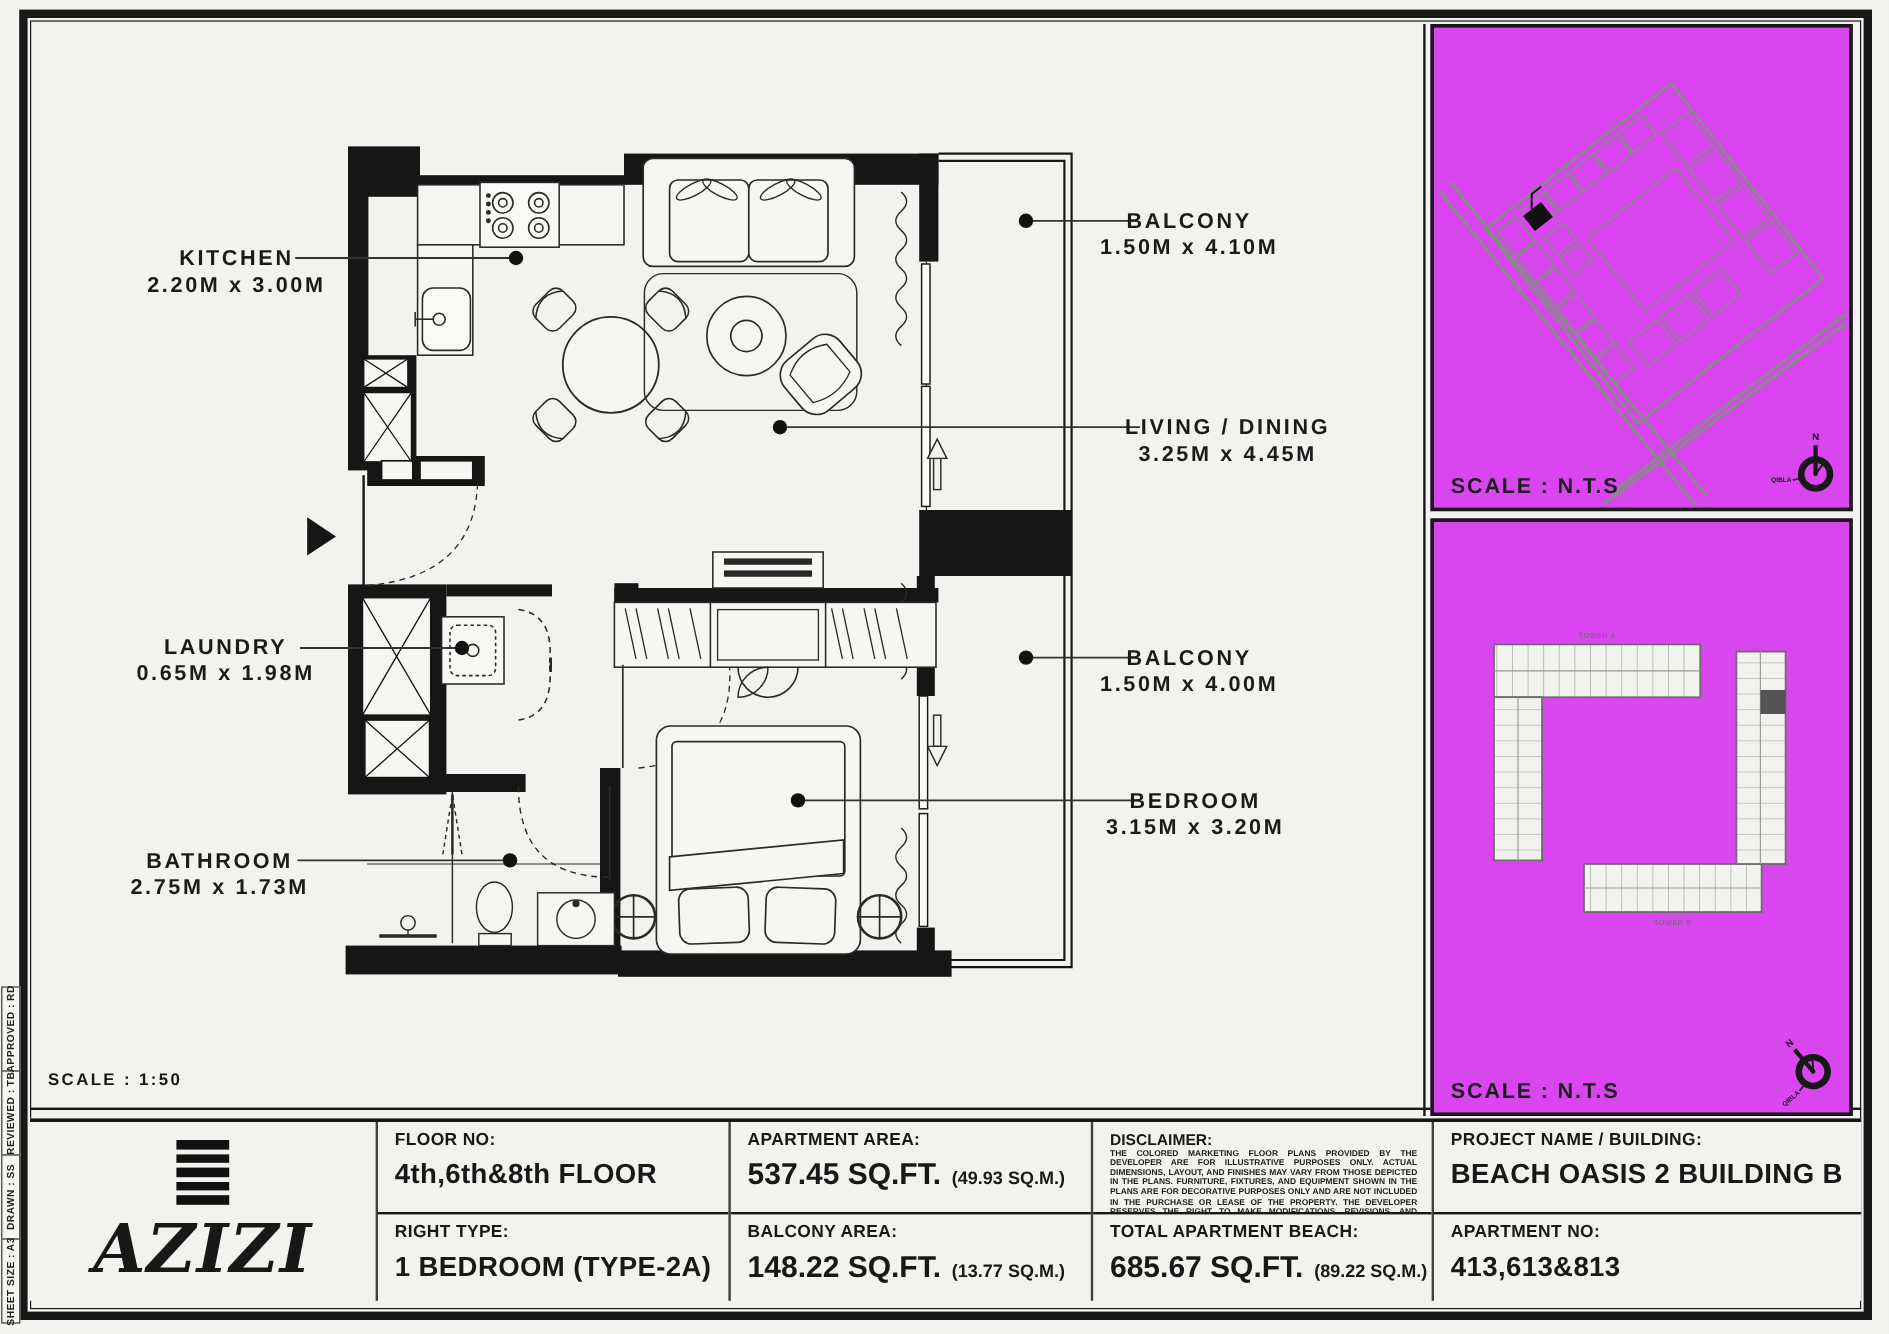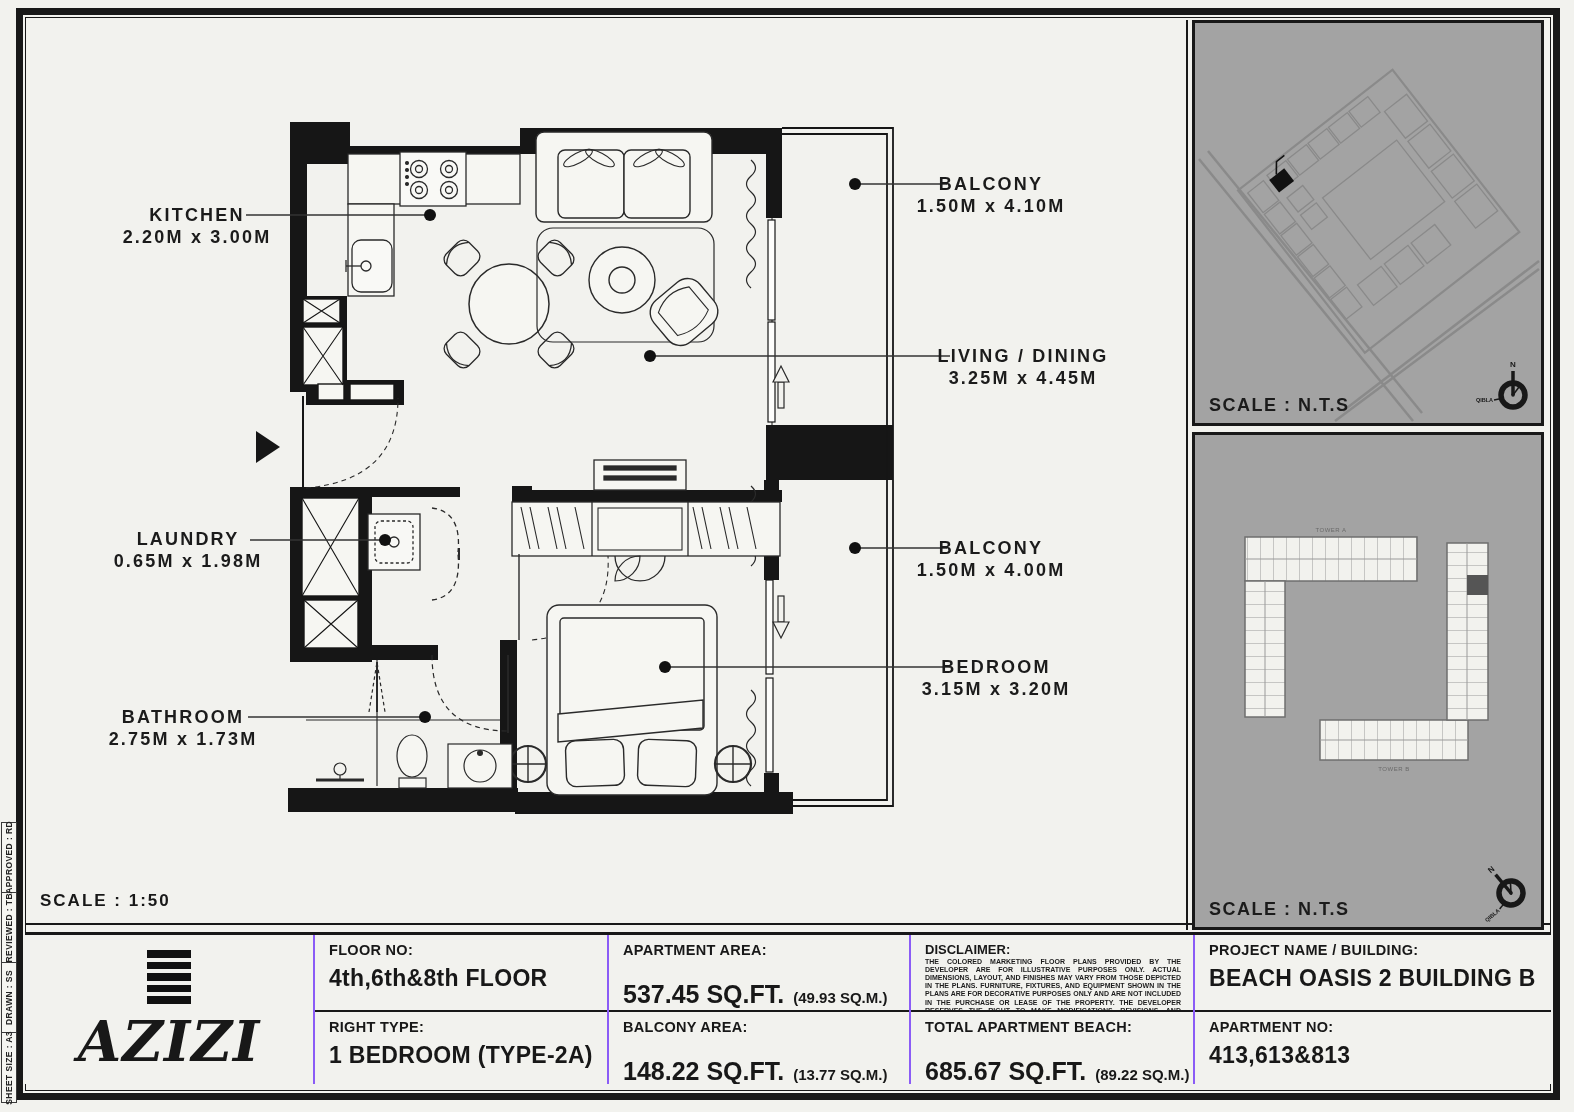--- a/index.html
+++ b/index.html
@@ -9,38 +9,38 @@
   .frame{position:absolute;left:16px;top:8px;width:1544px;height:1092px;border:7px solid #181818;box-sizing:border-box;}
   .frame-inner{position:absolute;inset:2px;border:1.5px solid #181818;}
   
   .edge-strip{position:absolute;left:1px;top:823px;width:16px;}
   .edge-cell{width:16px;height:71px;border:1px solid #3a3a3a;box-sizing:border-box;background:#f6f6f2;
              display:flex;align-items:center;justify-content:center;margin-top:-1px;}
   .edge-cell span{writing-mode:vertical-rl;transform:rotate(180deg);font-size:8.5px;font-weight:700;
                   letter-spacing:.4px;white-space:nowrap;color:#222;}
   
   .plan-svg{position:absolute;left:25px;top:18px;}
-  .scale-main{position:absolute;left:40px;top:891px;font-size:17px;font-weight:600;letter-spacing:2px;}
+  .scale-main{position:absolute;left:40px;top:891px;font-size:14px;font-weight:600;letter-spacing:2px;}
   .pre-tb-line{position:absolute;left:25px;top:923px;width:1526px;height:1.5px;background:#181818;}
   .divider-v{position:absolute;left:1186px;top:20px;width:1.5px;height:910px;background:#181818;}
   
-  .panel{position:absolute;left:1192px;width:352px;border:3px solid #181818;box-sizing:border-box;background:#a3a3a3;}
+  .panel{position:absolute;left:1192px;width:352px;border:3px solid #181818;box-sizing:border-box;background:#d946ef;}
   .panel-site{top:20px;height:406px;}
   .panel-key{top:432px;height:498px;}
   
   .titleblock{position:absolute;left:25px;top:932px;width:1526px;height:152px;display:flex;
               border-top:3px solid #181818;box-sizing:border-box;background:#f2f2ee;}
   .tb-col{box-sizing:border-box;height:100%;display:flex;flex-direction:column;}
-  .tb-col+.tb-col{border-left:2px solid #8b5cf6;}
+  .tb-col+.tb-col{border-left:2px solid #404040;}
   .tb-cell{box-sizing:border-box;padding:7px 12px 0 14px;overflow:hidden;}
   .tb-cell.r1{height:52%;border-bottom:2px solid #181818;}
   .tb-cell.r2{height:48%;}
   .tb-label{font-size:14.5px;font-weight:700;letter-spacing:.3px;}
   .tb-value{font-size:23px;font-weight:700;margin-top:7px;letter-spacing:.3px;white-space:nowrap;}
-  .tb-area{font-size:25px;font-weight:700;margin-top:22px;white-space:nowrap;}
+  .tb-area{font-size:25px;font-weight:700;margin-top:7px;white-space:nowrap;}
   .tb-sqm{font-size:15px;font-weight:600;margin-left:9px;}
   .tb-disc-label{font-size:13px;font-weight:700;}
   .tb-disc-text{font-size:7px;line-height:1.16;font-weight:600;text-align:justify;margin-top:1px;color:#1c1c1c;}
   .logo-cell{width:288px;display:flex;align-items:center;justify-content:center;gap:9px;font-style:italic;}
   .logo-bars{display:flex;flex-direction:column;gap:4px;}
   .logo-bars i{display:block;width:44px;height:7.5px;background:#111;}
   .logo-text{font-family:"DejaVu Serif",serif;font-size:56px;font-weight:700;letter-spacing:1px;line-height:1;}
   
   text{font-family:"Liberation Sans",sans-serif;}
   .lbl{font-size:18px;font-weight:600;letter-spacing:2.2px;fill:#1b1b1b;}

